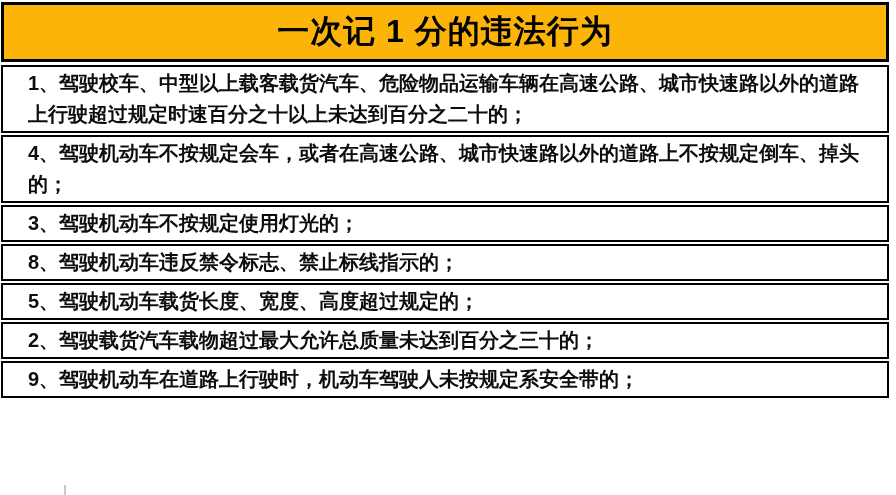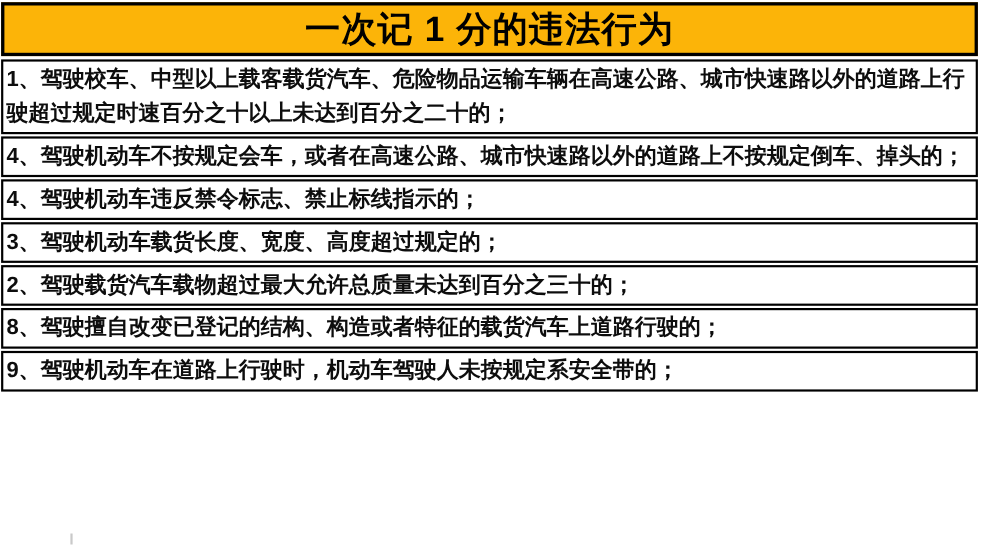--- a/index.html
+++ b/index.html
@@ -13,37 +13,37 @@
   }
   .page{
     position:absolute;
     top:2px;
     left:1px;
     width:888px;
   }
   .header{
     box-sizing:border-box;
     border:3px solid #000;
-    height:49px;
+    height:60px;
     display:flex;
     align-items:center;
     justify-content:center;
     text-align:center;
     font-size:32px;
     font-weight:bold;
     color:#000;
     margin-bottom:3px;
     letter-spacing:1px;
   }
   .row{
     box-sizing:border-box;
     border:2px solid #000;
     background:#ffffff;
     margin-bottom:2px;
-    padding:1px 3px;
+    padding:1px 25px;
     font-size:20px;
     line-height:31px;
     font-weight:bold;
     color:#0d0d0d;
   }
   .cut-line{
     position:absolute;
     left:64px;
     top:485px;
     width:2px;
@@ -52,21 +52,21 @@
   }
 </style>
 </head>
 <body>
 
 <div class="page">
   <div class="header" style="background-color: rgb(252, 180, 8);">一次记 1 分的违法行为</div>
 
   <div class="row">1、驾驶校车、中型以上载客载货汽车、危险物品运输车辆在高速公路、城市快速路以外的道路上行驶超过规定时速百分之十以上未达到百分之二十的；</div>
   <div class="row">4、驾驶机动车不按规定会车，或者在高速公路、城市快速路以外的道路上不按规定倒车、掉头的；</div>
-  <div class="row">4、驾驶机动车违反禁令标志、禁止标线指示的；</div>
-  <div class="row">3、驾驶机动车载货长度、宽度、高度超过规定的；</div>
+  <div class="row">3、驾驶机动车不按规定使用灯光的；</div>
+  <div class="row">8、驾驶机动车违反禁令标志、禁止标线指示的；</div>
+  <div class="row">5、驾驶机动车载货长度、宽度、高度超过规定的；</div>
   <div class="row">2、驾驶载货汽车载物超过最大允许总质量未达到百分之三十的；</div>
-  <div class="row">8、驾驶擅自改变已登记的结构、构造或者特征的载货汽车上道路行驶的；</div>
   <div class="row">9、驾驶机动车在道路上行驶时，机动车驾驶人未按规定系安全带的；</div>
 
 </div>
 
 <div class="cut-line"></div>
 
 </body></html>

